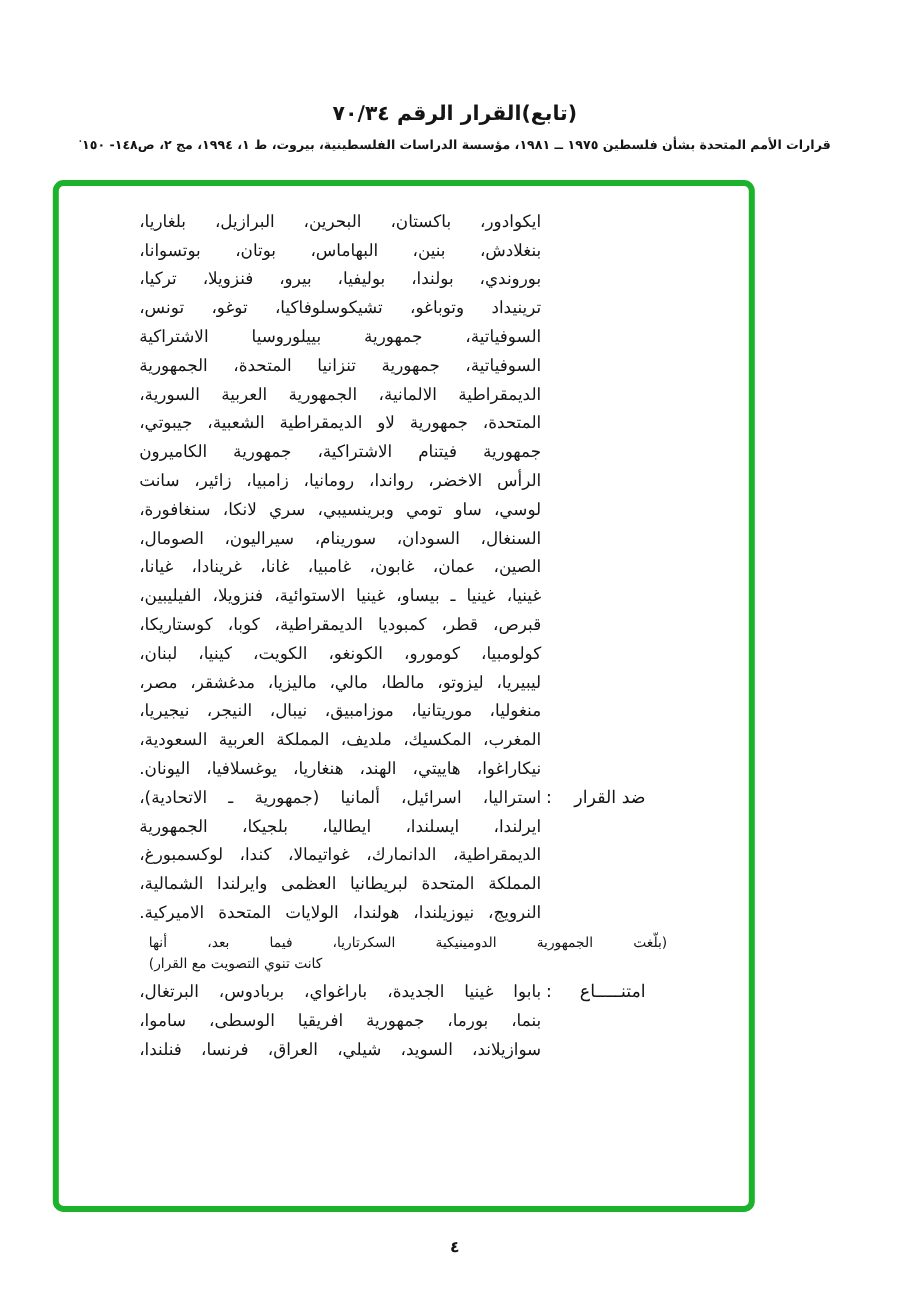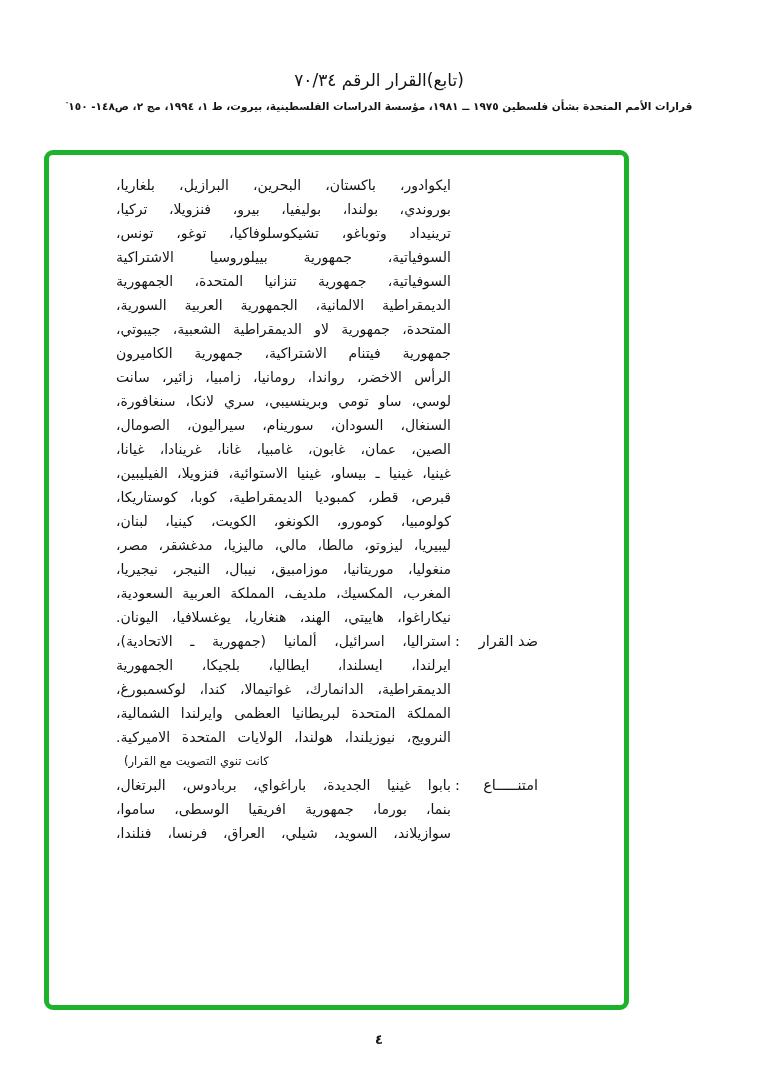--- a/index.html
+++ b/index.html
@@ -5,21 +5,21 @@
   html,body{margin:0;padding:0;}
   body{
     width:758px;height:1078px;
     background:#ffffff;
     font-family:"DejaVu Sans",sans-serif;
     color:#141414;
     position:relative;
     overflow:hidden;
   }
   .header{position:absolute;top:70px;left:0;right:0;text-align:center;}
-  .title{font-size:17px;font-weight:400;letter-spacing:0;}
+  .title{font-size:17px;font-weight:700;letter-spacing:0;margin-top:15px;}
   .source{margin-top:9px;font-size:10.5px;font-weight:700;white-space:nowrap;}
   .source sup{font-size:7px;}
 
   .box{
     position:absolute;
     left:44px;top:150px;
     width:585px;height:860px;
     box-sizing:border-box;
     border:5px solid #1cb22c;
     border-radius:9px;
@@ -64,20 +64,21 @@
       <span>قرارات الأمم المتحدة بشأن فلسطين ١٩٧٥ ــ ١٩٨١، مؤسسة الدراسات الفلسطينية، بيروت، ط ١، ١٩٩٤، مج ٢، ص١٤٨- ١٥٠</span><sup>·</sup>
     </div>
   </div>
 
   <div class="box" dir="rtl" style="border-color: rgb(28, 178, 44);">
 
     <div class="vote-row">
       <div class="label-cell"></div>
       <div class="lines">
           <div class="line">ايكوادور، باكستان، البحرين، البرازيل، بلغاريا،</div>
+          <div class="line">بنغلادش، بنين، البهاماس، بوتان، بوتسوانا،</div>
           <div class="line">بوروندي، بولندا، بوليفيا، بيرو، فنزويلا، تركيا،</div>
           <div class="line">ترينيداد وتوباغو، تشيكوسلوفاكيا، توغو، تونس،</div>
           <div class="line">السوفياتية، جمهورية بييلوروسيا الاشتراكية</div>
           <div class="line">السوفياتية، جمهورية تنزانيا المتحدة، الجمهورية</div>
           <div class="line">الديمقراطية الالمانية، الجمهورية العربية السورية،</div>
           <div class="line">المتحدة، جمهورية لاو الديمقراطية الشعبية، جيبوتي،</div>
           <div class="line">جمهورية فيتنام الاشتراكية، جمهورية الكاميرون</div>
           <div class="line">الرأس الاخضر، رواندا، رومانيا، زامبيا، زائير، سانت</div>
           <div class="line">لوسي، ساو تومي وبرينسيبي، سري لانكا، سنغافورة،</div>
           <div class="line">السنغال، السودان، سورينام، سيراليون، الصومال،</div>
@@ -100,20 +101,21 @@
       <div class="lines">
           <div class="line">استراليا، اسرائيل، ألمانيا (جمهورية ـ الاتحادية)،</div>
           <div class="line">ايرلندا، ايسلندا، ايطاليا، بلجيكا، الجمهورية</div>
           <div class="line">الديمقراطية، الدانمارك، غواتيمالا، كندا، لوكسمبورغ،</div>
           <div class="line">المملكة المتحدة لبريطانيا العظمى وايرلندا الشمالية،</div>
           <div class="line">النرويج، نيوزيلندا، هولندا، الولايات المتحدة الاميركية.</div>
         </div>
     </div>
 
     <div class="note">
+        <div class="note-line">(بلّغت الجمهورية الدومينيكية السكرتاريا، فيما بعد، أنها</div>
         <div class="note-line">كانت تنوي التصويت مع القرار)</div>
       </div>
 
     <div class="vote-row">
       <div class="label-cell">
         <span class="vlabel">امتنـــــاع</span>
         <span class="colon">:</span>
       </div>
       <div class="lines">
           <div class="line">بابوا غينيا الجديدة، باراغواي، بربادوس، البرتغال،</div>

